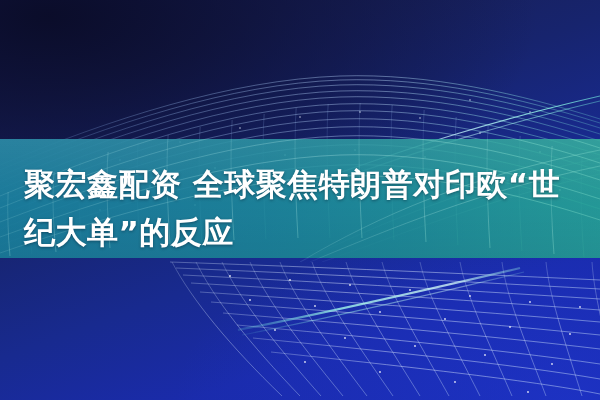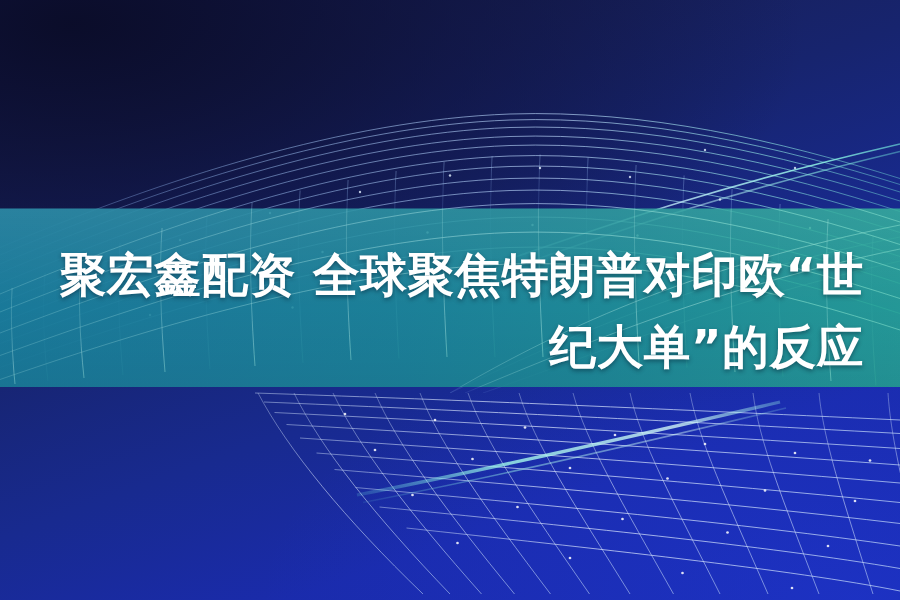--- a/index.html
+++ b/index.html
@@ -72,21 +72,21 @@
     background: linear-gradient(180deg, rgba(255,255,255,0.07) 0%, rgba(255,255,255,0.0) 55%, rgba(0,0,0,0.05) 100%);
   }
 
   
   .headline {
     position: absolute;
     left: 0;
     right: 0;
     top: 160px;
     padding: 0 24px;
-    text-align: right;
+    text-align: left;
     color: #ffffff;
     font-size: 31px;
     line-height: 48px;
     font-weight: 700;
     letter-spacing: 0.5px;
     text-shadow: 0 1px 3px rgba(0,20,40,0.45);
     white-space: pre-wrap;
     box-sizing: border-box;
   }
 </style>

